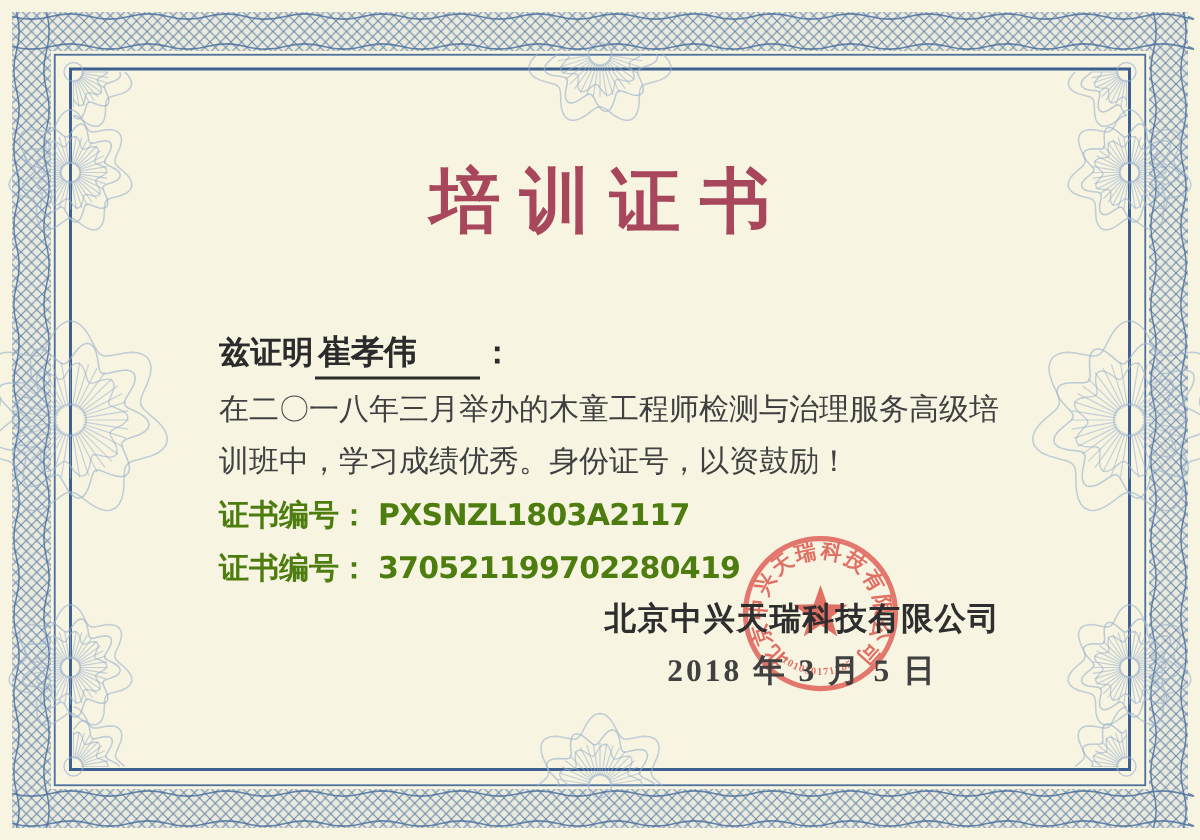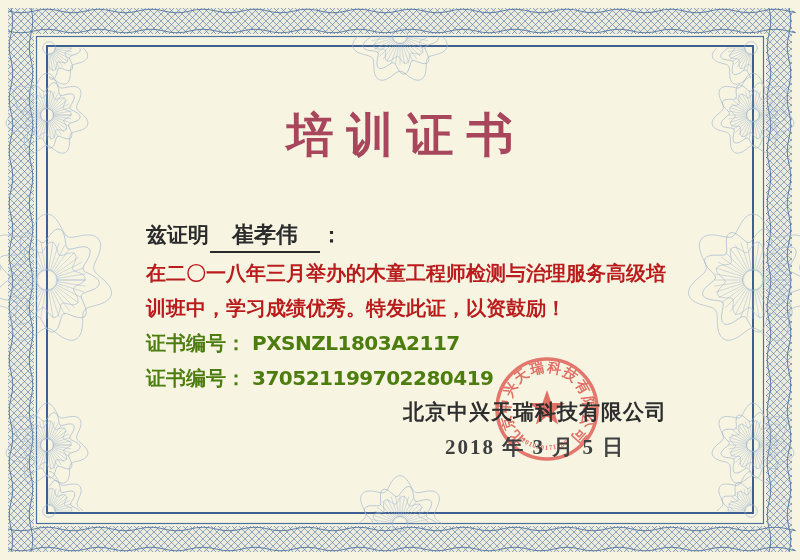--- a/index.html
+++ b/index.html
@@ -16,27 +16,27 @@
   .title{
     position:absolute;top:94px;left:0;width:800px;text-align:center;
     font-size:47px;font-weight:700;color:#a8465c;
     letter-spacing:13px;text-indent:13px;line-height:1.1;
   }
   .certify-line{
     position:absolute;left:146px;top:204px;font-size:21px;line-height:30px;
     font-weight:700;color:#2b2b2b;
   }
   .recipient-name{
-    display:inline-block;min-width:106px;text-align:center;
+    display:inline-block;min-width:106px;text-align:left;
     border-bottom:2px solid #2b2b2b;font-size:22px;font-weight:700;
     padding:0 2px 1px 2px;margin:0 1px;
   }
   .body-text{
     position:absolute;left:146px;top:240px;width:500px;
-    font-size:20px;line-height:35px;font-weight:700;color:#b91c1c;
+    font-size:20px;line-height:35px;font-weight:400;color:#404040;
     white-space:nowrap;
   }
   .meta-line{
     position:absolute;left:146px;font-size:20px;line-height:30px;
     font-weight:700;color:#4d7c0f;white-space:nowrap;
   }
   .meta-line .value{
     font-family:"DejaVu Sans","Liberation Sans",sans-serif;
     font-weight:700;font-size:20px;letter-spacing:-0.5px;margin-left:6px;
   }
@@ -190,21 +190,21 @@
 
 <div class="content">
   <div class="title">培训证书</div>
 
   <div class="certify-line">
     <span>兹证明</span><span class="recipient-name">崔孝伟</span><span>：</span>
   </div>
 
   <div class="body-text">
     <div>在二〇一八年三月举办的木童工程师检测与治理服务高级培</div>
-    <div>训班中，学习成绩优秀。特发此证，以资鼓励！</div>
+    <div>训班中，学习成绩优秀。身份证号，以资鼓励！</div>
   </div>
 
   <div class="meta-line cert-no">
     <span>证书编号：</span><span class="value">PXSNZL1803A2117</span>
   </div>
 
   <div class="meta-line id-no">
     <span>证书编号：</span><span class="value">370521199702280419</span>
   </div>
 

